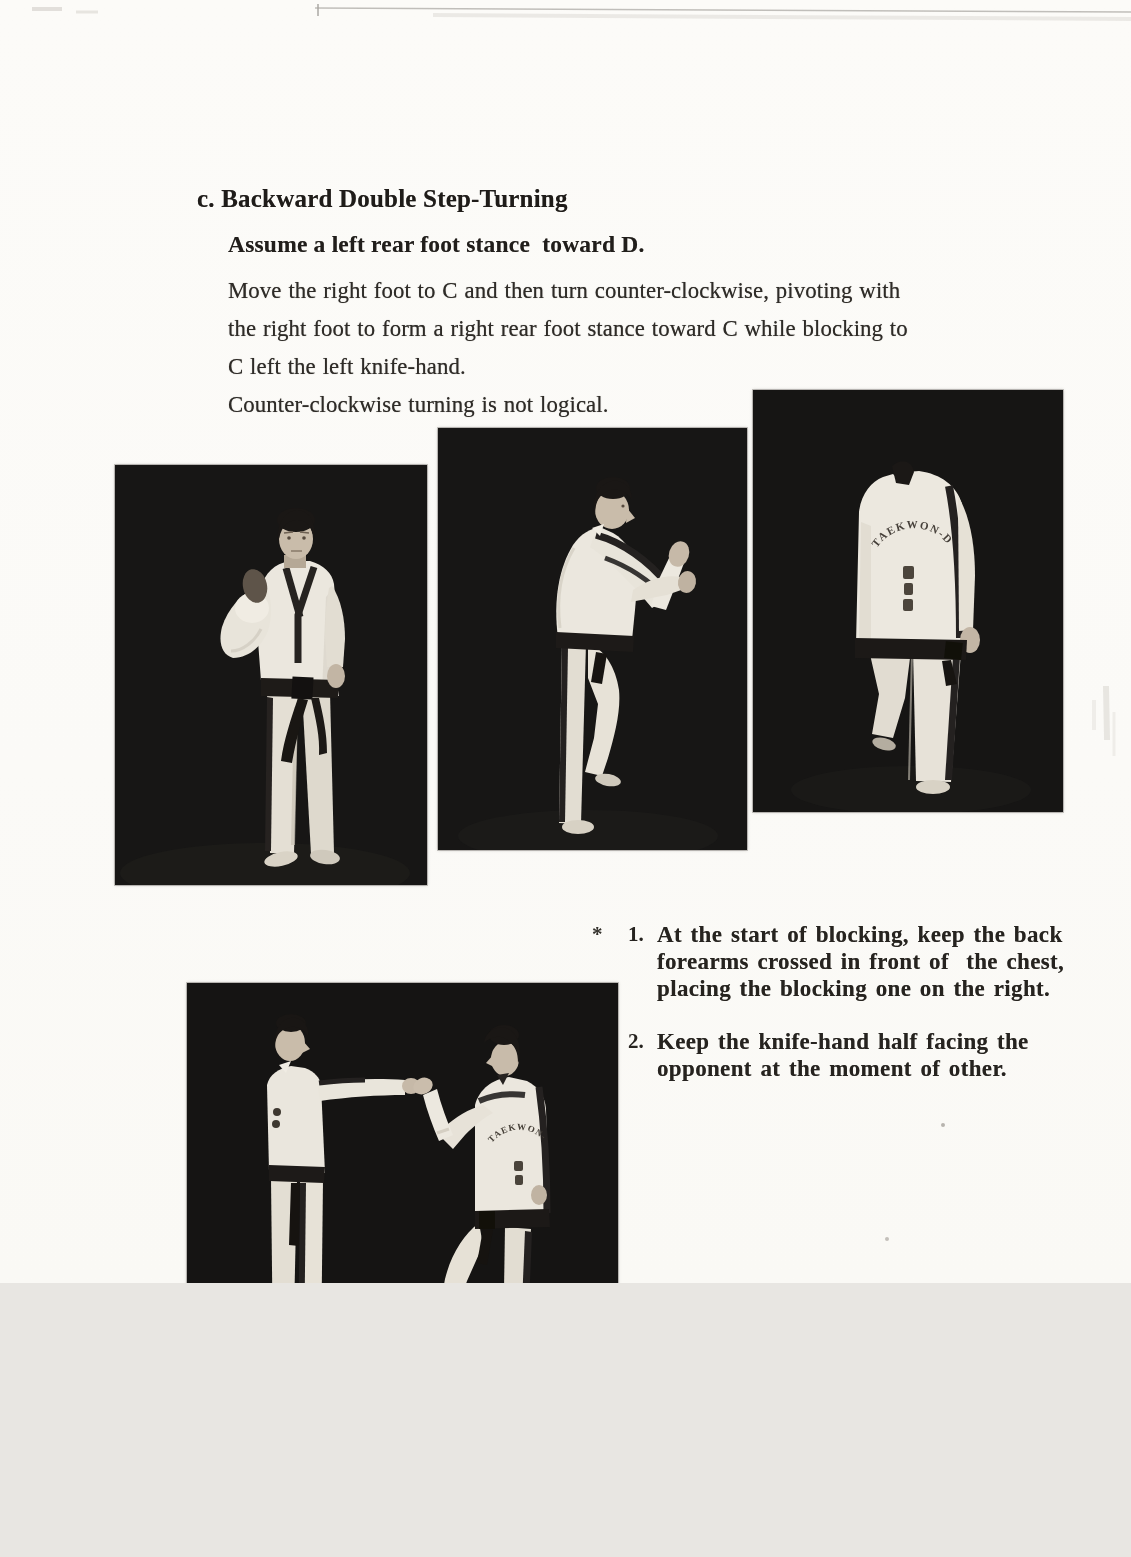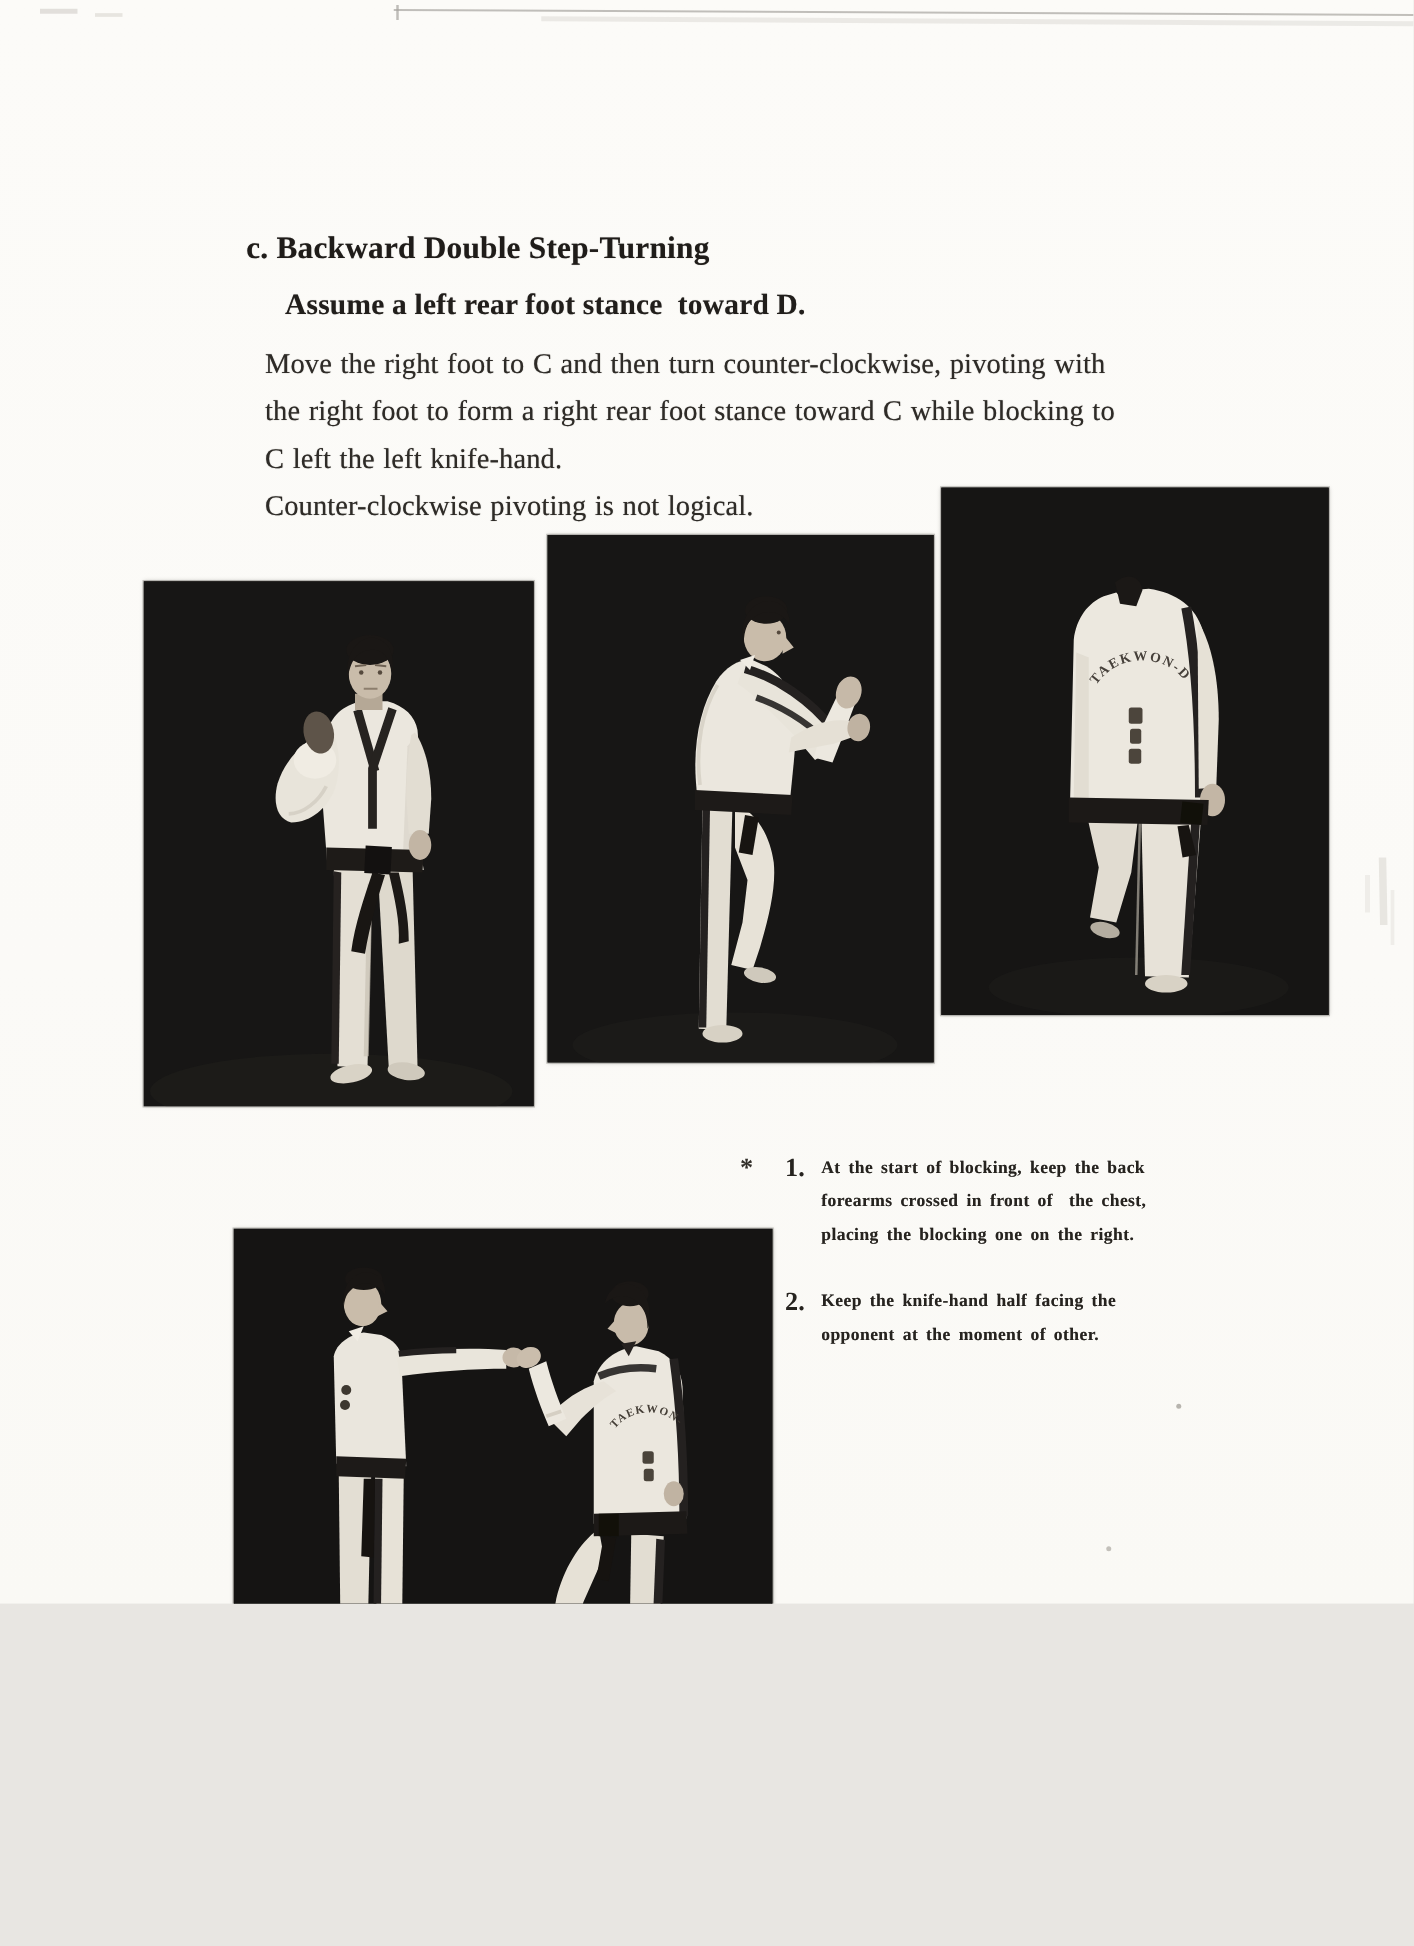--- a/index.html
+++ b/index.html
@@ -19,21 +19,21 @@
   .subheading{
     font-size:23.5px;font-weight:bold;line-height:30px;letter-spacing:.2px;
     color:#211e1b;text-shadow:0 0 .6px rgba(33,30,27,.5);
   }
   .bodytext div{
     font-size:22.8px;line-height:38px;letter-spacing:.1px;word-spacing:1px;
     color:#2e2b27;text-shadow:0 0 .7px rgba(46,43,39,.65);white-space:pre;
   }
   .notes{width:500px;}
   .notes .nline{
-    font-size:14px;font-weight:bold;line-height:27px;letter-spacing:.35px;
+    font-size:23px;font-weight:bold;line-height:27px;letter-spacing:.35px;
     word-spacing:2.5px;color:#26231f;text-shadow:0 0 .5px rgba(38,35,31,.5);
     white-space:pre;
   }
   .note-marker{position:absolute;left:0;top:1px;font-size:21px;font-weight:bold;color:#33302b;}
   .note-item{position:relative;padding-left:65px;}
   .note-num{position:absolute;left:36px;top:0;font-size:21px;font-weight:bold;line-height:27px;color:#26231f;}
   .note-item + .note-item{margin-top:26px;}
   .pagenum{
     font-family:"Liberation Sans","DejaVu Sans",sans-serif;
     font-size:24px;font-weight:bold;letter-spacing:1.5px;color:#23201c;
@@ -68,25 +68,25 @@
         radial-gradient(ellipse 90px 26px at 30% 35%, rgba(206,203,197,.30), transparent 70%),
         radial-gradient(ellipse 120px 30px at 70% 60%, rgba(214,211,205,.28), transparent 72%),
         radial-gradient(ellipse 70px 20px at 55% 85%, rgba(210,207,201,.22), transparent 75%);"></div>
   <div class="abs" style="left:941px;top:1123px;width:4px;height:4px;border-radius:50%;background:#b7b4ae;"></div>
   <div class="abs" style="left:885px;top:1237px;width:4px;height:4px;border-radius:50%;background:#c3c0ba;"></div>
 
   <div class="abs heading serifline" style="left:197px;top:184px;">c. Backward Double Step-Turning</div>
 
   <div class="abs subheading serifline" style="left:228px;top:229px;text-align:center;">Assume a left rear foot stance  toward D.</div>
 
-  <div class="abs bodytext" style="left:212px;top:272px;">
+  <div class="abs bodytext" style="left:228px;top:272px;">
     <div>Move the right foot to C and then turn counter-clockwise, pivoting with</div>
     <div>the right foot to form a right rear foot stance toward C while blocking to</div>
     <div>C left the left knife-hand.</div>
-    <div>Counter-clockwise pivoting is not logical.</div>
+    <div>Counter-clockwise turning is not logical.</div>
   </div>
 
   <div class="photo abs" style="left:115px;top:465px;width:312px;height:420px;" aria-label="Front view: practitioner in white dobok extending the left knife-hand">
     <svg viewBox="0 0 312 420">
       <rect width="312" height="420" fill="#171615"></rect>
       <ellipse cx="150" cy="408" rx="145" ry="30" fill="#262420" opacity="0.35"></ellipse>
       <g>
 
         <path d="M152 226 L183 227 L179 389 L155 388 Z" fill="#e4dfd4"></path>
         <path d="M187 227 L215 227 L219 388 L196 389 Z" fill="#ded9cd"></path>

